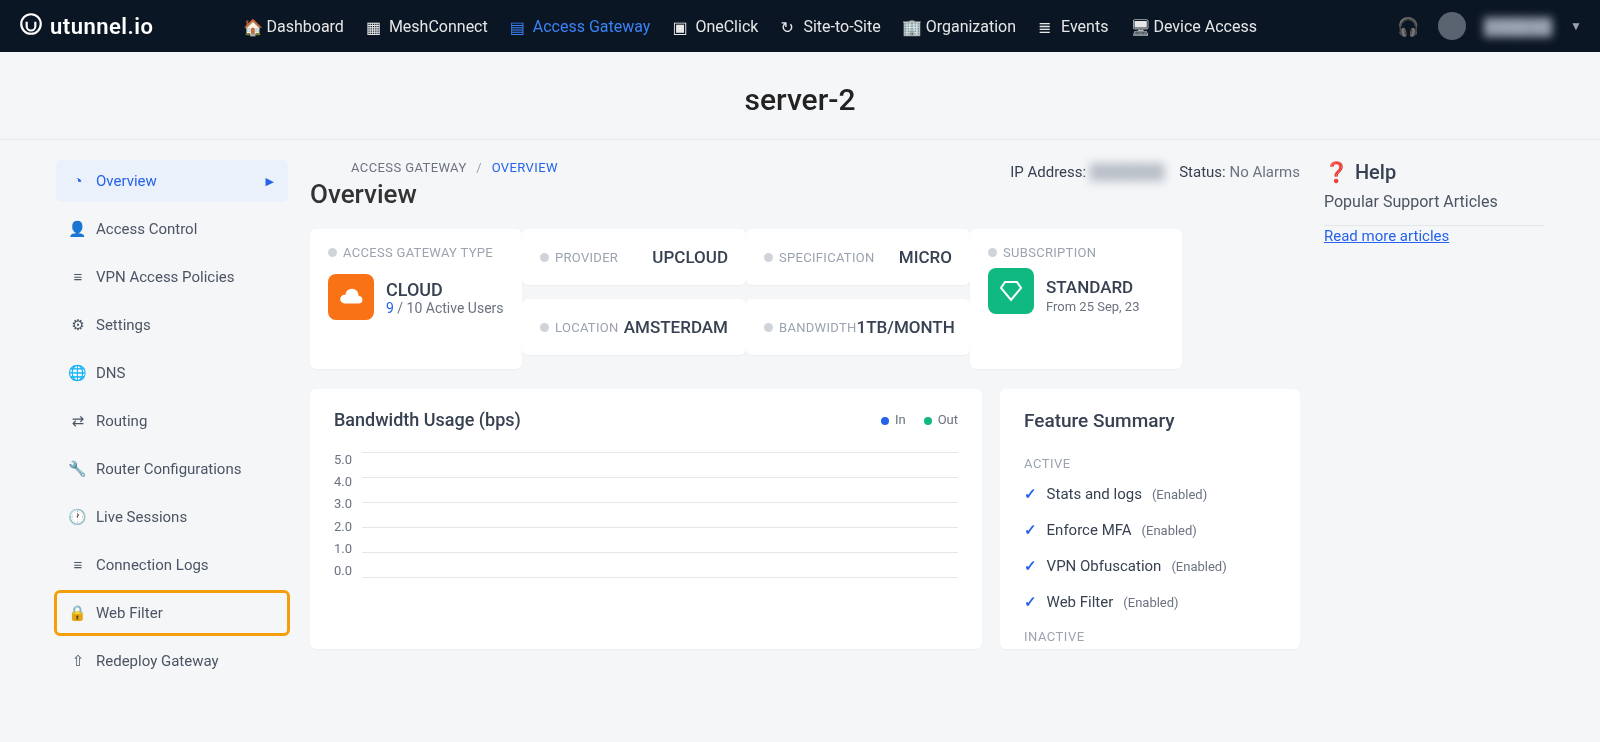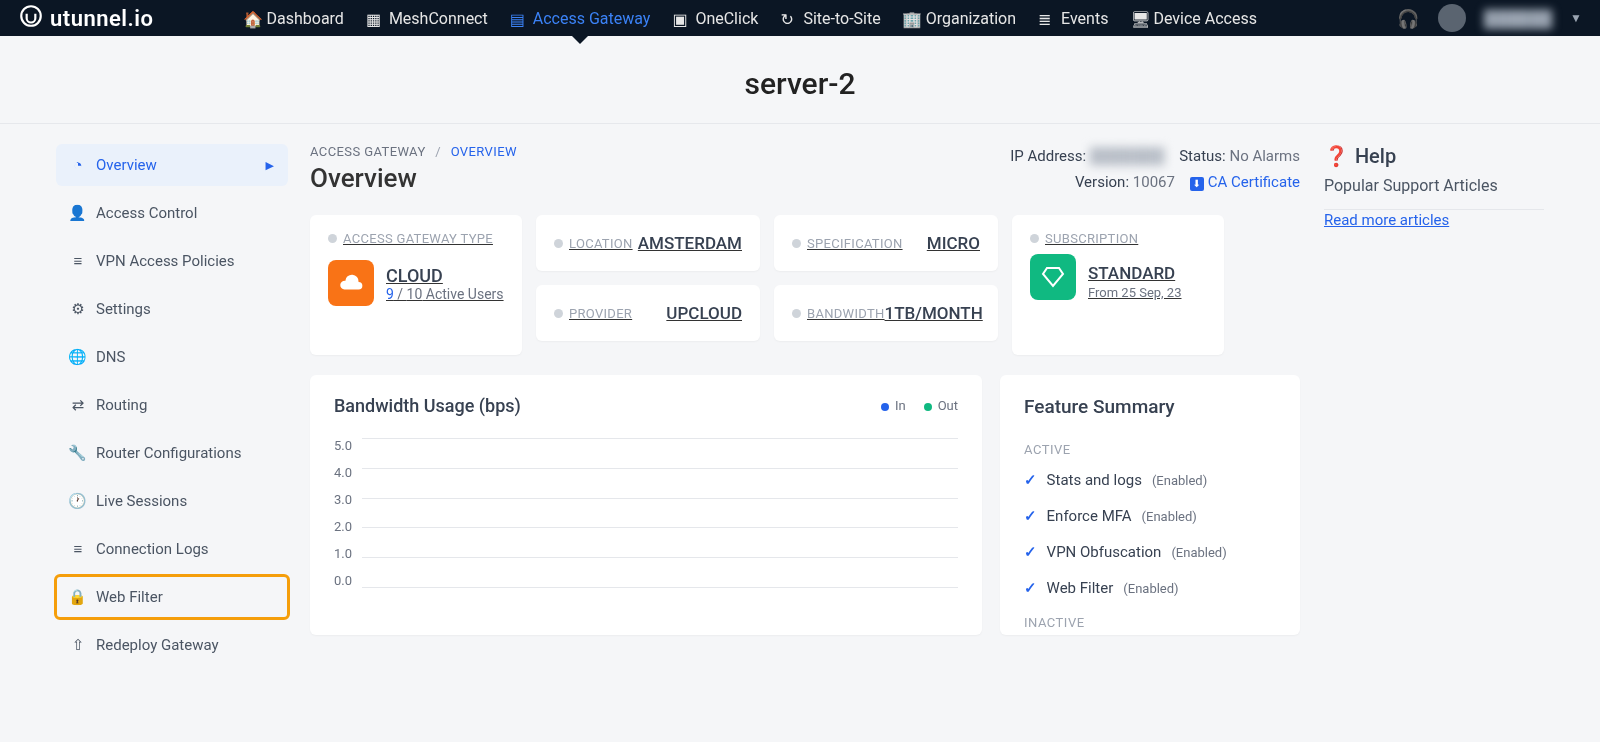--- a/index.html
+++ b/index.html
@@ -1,20 +1,20 @@
 <!DOCTYPE html>
 <html><head>
 <meta charset="utf-8">
 <style>
   * { box-sizing: border-box; margin: 0; padding: 0; }
   body { font-family: -apple-system, BlinkMacSystemFont, "Segoe UI", Roboto, sans-serif; background: #f5f6f8; color: #333; width: 1600px; height: 742px; overflow: hidden; }
   a { text-decoration: none; }
 
   
-  .topnav { height: 36px; background: #0b1624; display: flex; align-items: center; padding: 0 18px; color: #e6e6e6; }
+  .topnav { height: 52px; background: #0b1624; display: flex; align-items: center; padding: 0 18px; color: #e6e6e6; }
   .logo { display: flex; align-items: center; gap: 6px; font-size: 22px; font-weight: 600; color: #fff; letter-spacing: .5px; }
   .logo-icon svg { width: 26px; height: 26px; }
   .nav-items { display: flex; margin-left: 90px; gap: 22px; }
   .nav-item { display: flex; align-items: center; gap: 7px; font-size: 16px; color: #e6e6e6; cursor: pointer; position: relative; height: 52px; }
   .nav-item.active { color: #3b82f6; }
   .nav-item.active::after { content: ""; position: absolute; left: 50%; bottom: -8px; transform: translateX(-50%); border: 8px solid transparent; border-top-color: #0b1624; }
   .nav-right { margin-left: auto; display: flex; align-items: center; gap: 18px; }
   .avatar { width: 28px; height: 28px; border-radius: 50%; background: #5a6470; display:inline-block; }
   .user-name { color:#9aa4b1; filter: blur(4px); }
   .caret-down { font-size:12px; color:#9aa4b1; }
@@ -34,33 +34,33 @@
   .side-item.active { background: #eaf1fb; color: #2563eb; }
   .side-item.active .side-chevron { color:#2563eb; }
   .side-chevron { margin-left: auto; font-size: 11px; color: #2563eb; }
   .side-item.highlight { outline: 3px solid #f59e0b; outline-offset: -1px; border-radius: 4px; }
   .side-icon { width:16px; height:16px; display:inline-flex; align-items:center; justify-content:center; }
 
   
   .content { flex: 1; margin-left: 22px; display: flex; }
   .content-main { flex: 1; }
   .breadcrumb-row { display:flex; justify-content: space-between; align-items: flex-start; }
-  .breadcrumb { font-size: 13px; color: #6b7280; letter-spacing: .4px; }
+  .breadcrumb { font-size: 13px; color: #6b7280; letter-spacing: .4px; margin-left: 41px; }
   .breadcrumb .sep { margin: 0 6px; color:#9ca3af; }
   .breadcrumb .active { color: #2563eb; }
   .status-block { text-align: right; font-size: 15px; color: #4b5563; line-height: 1.7; margin-left: 37px; }
   .status-block .lbl { color:#374151; }
   .status-block .val { color:#6b7280; }
   .ip-blur { filter: blur(5px); color:#b8bec7; }
   .ca-link { color:#2563eb; }
   .ca-icon { display:inline-block; width:14px; height:14px; background:#2563eb; color:#fff; font-size:10px; text-align:center; line-height:14px; border-radius:2px; margin-right:4px; }
   .page-title { font-size: 26px; color:#333; margin-top: 4px; font-weight:500; }
 
   
-  .cards { display:flex; gap:14px; margin-top:20px;text-decoration:underline; }
+  .cards { display:flex; margin-top:20px; }
   .card { background:#fff; border-radius:6px; padding:16px 18px; box-shadow: 0 1px 2px rgba(0,0,0,.04); }
   .card-lg { width: 212px; height: 140px; }
   .card-col { display:flex; flex-direction:column; gap:14px; }
   .card-sm { width: 224px; padding: 18px 18px; display:flex; align-items:center; justify-content:space-between; }
   .card-label { font-size:13px; color:#9ca3af; letter-spacing:.3px; display:flex; align-items:center; gap:6px; }
   .card-value { font-size:17px; color:#374151; font-weight:500; }
   .cloud-row { display:flex; align-items:center; gap:12px; margin-top:14px; }
   .cloud-icon { width:46px; height:46px; border-radius:8px; background:#f97316; display:flex; align-items:center; justify-content:center; }
   .cloud-title { font-size:18px; color:#374151; font-weight:500; }
   .cloud-sub { font-size:14px; }
@@ -76,21 +76,21 @@
 
   
   .lower-row { display:flex; gap:18px; margin-top:20px; }
   .bw-card { background:#fff; border-radius:6px; padding:20px 24px; flex:1; box-shadow:0 1px 2px rgba(0,0,0,.04); height:260px; }
   .bw-head { display:flex; justify-content:space-between; align-items:center; }
   .bw-title { font-size:18px; color:#374151; font-weight:500; }
   .legend { display:flex; gap:18px; font-size:13px; color:#6b7280; }
   .legend .dot { width:8px; height:8px; border-radius:50%; display:inline-block; margin-right:6px; vertical-align:middle; }
   .legend .in .dot { background:#2563eb; }
   .legend .out .dot { background:#10b981; }
-  .chart { margin-top:22px; position:relative; height:150px; display:flex; }
+  .chart { margin-top:22px; position:relative; height:126px; display:flex; }
   .y-ticks { display:flex; flex-direction:column; justify-content:space-between; align-items:flex-end; font-size:13px; color:#6b7280; padding-right:10px; }
   .grid { flex:1; display:flex; flex-direction:column; justify-content:space-between; }
   .grid-line { border-top:1px solid #e5e7eb; height:0; }
 
   .fs-card { background:#fff; border-radius:6px; padding:20px 24px; width:300px; box-shadow:0 1px 2px rgba(0,0,0,.04); height:260px; overflow:hidden; }
   .fs-title { font-size:19px; color:#374151; font-weight:500; margin-bottom:24px; }
   .fs-section { font-size:13px; color:#9ca3af; letter-spacing:.5px; margin-bottom:14px; }
   .fs-item { display:flex; align-items:center; gap:10px; font-size:15px; color:#374151; margin-bottom:18px; }
   .fs-item .check { color:#2563eb; font-weight:bold; }
   .fs-item .state { color:#6b7280; font-size:13px; }
@@ -226,26 +226,20 @@
           <div class="page-title">Overview</div>
         </div>
         <div class="status-block">
           <div>
             <span class="lbl">IP Address:</span>
             <span class="ip-blur">███████</span>
             &nbsp;&nbsp;
             <span class="lbl">Status:</span>
             <span class="val">No Alarms</span>
           </div>
-          <div>
-            <span class="lbl">Version:</span>
-            <span class="val">10067</span>
-            &nbsp;&nbsp;
-            <span class="ca-icon">⬇</span><a class="ca-link">CA Certificate</a>
-          </div>
         </div>
       </div>
 
       <div class="cards">
         <div class="card card-lg">
           <div class="card-label">
               <span class="tag-dot"></span>
               <span>ACCESS GATEWAY TYPE</span>
             </div>
           <div class="cloud-row">
@@ -255,33 +249,33 @@
                 </svg>
             </div>
             <div>
               <div class="cloud-title">CLOUD</div>
               <div class="cloud-sub"><span class="curr">9</span><span class="txt"> / </span><span class="txt">10</span><span class="txt"> Active Users</span></div>
             </div>
           </div>
         </div>
 
         <div class="card-col">
+          <div class="card card-sm">
+            <span class="card-label">
+                <span class="tag-dot"></span>
+                <span>PROVIDER</span>
+              </span>
+            <span class="card-value">UPCLOUD</span>
+          </div>
           <div class="card card-sm">
             <span class="card-label">
                 <span class="tag-dot"></span>
                 <span>LOCATION</span>
               </span>
             <span class="card-value">AMSTERDAM</span>
-          </div>
-          <div class="card card-sm">
-            <span class="card-label">
-                <span class="tag-dot"></span>
-                <span>PROVIDER</span>
-              </span>
-            <span class="card-value">UPCLOUD</span>
           </div>
         </div>
 
         <div class="card-col">
           <div class="card card-sm">
             <span class="card-label">
                 <span class="tag-dot"></span>
                 <span>SPECIFICATION</span>
               </span>
             <span class="card-value">MICRO</span>

